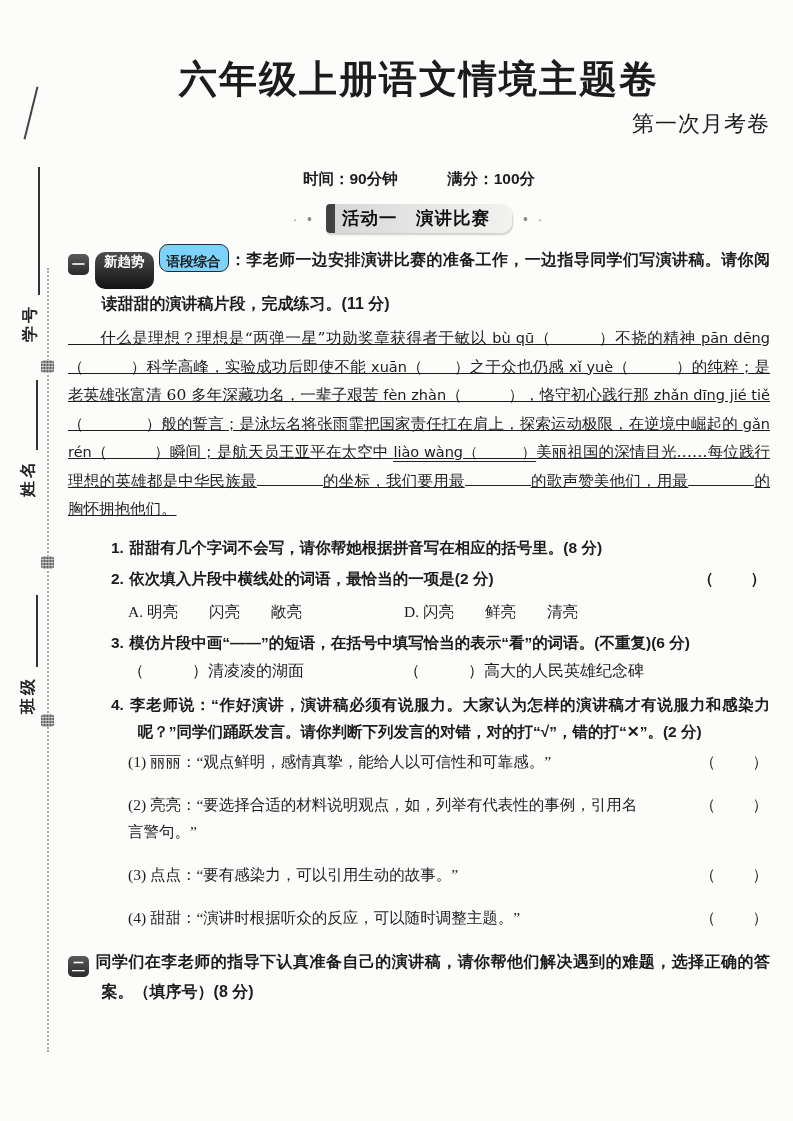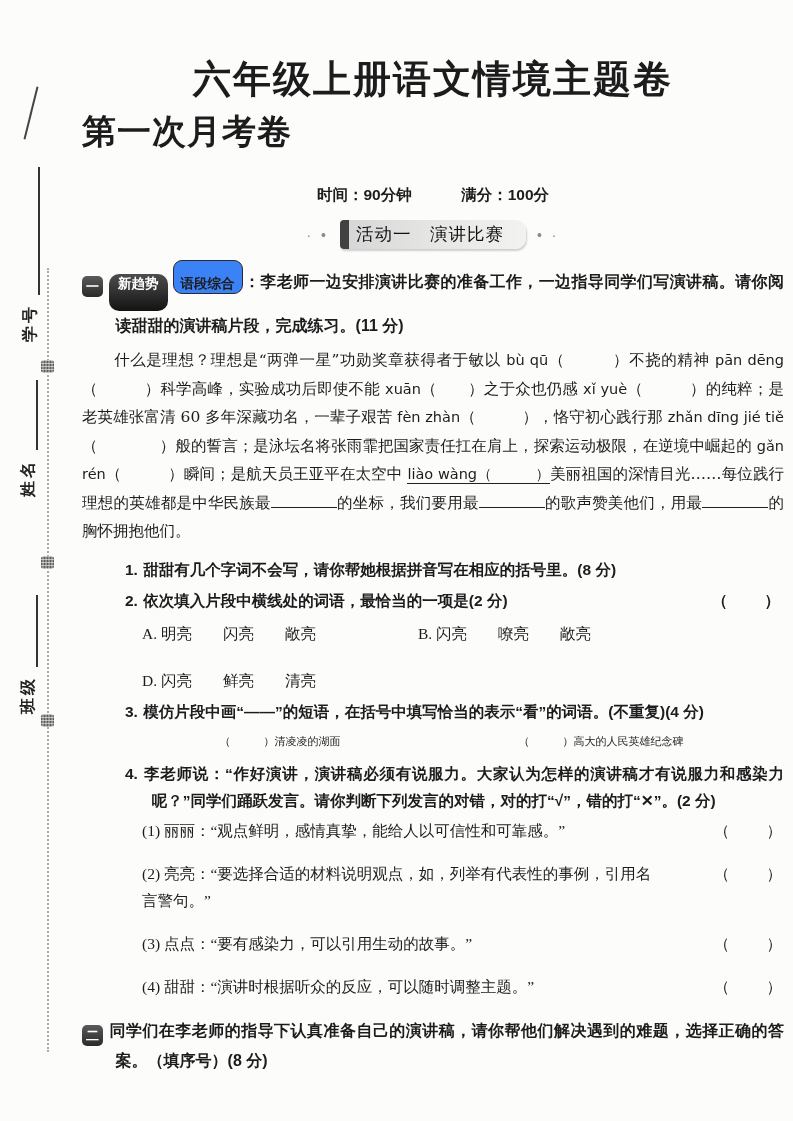--- a/index.html
+++ b/index.html
@@ -20,62 +20,62 @@
   .f-xingming{left:16px;top:497px;width:138px;}
   .f-banji{left:16px;top:714px;width:142px;}
   .dotline{position:absolute;left:47px;top:268px;height:784px;width:0;
     border-left:2px dotted #a9a9a9;}
   .stamp{position:absolute;left:41px;width:13px;height:13px;border-radius:3px;
     background:#909090;
     background-image:repeating-linear-gradient(0deg,rgba(255,255,255,.55) 0 1px,transparent 1px 3px),
                      repeating-linear-gradient(90deg,rgba(60,60,60,.6) 0 1px,transparent 1px 3px);}
   .st1{top:360px;} .st2{top:556px;} .st3{top:714px;}
   
-  .main{position:absolute;left:82px;top:0;width:702px;}
+  .main{position:absolute;left:68px;top:0;width:702px;}
   h1.title{margin:54px 0 0;text-align:center;font-size:38px;letter-spacing:2px;font-weight:800;}
-  h2.subtitle{margin:4px 0 0;text-align:left;font-size:34px;letter-spacing:1px;font-weight:700;}
+  h2.subtitle{margin:4px 0 0;text-align:right;font-size:22px;letter-spacing:1px;font-weight:400;}
   .info{margin:30px 0 0;text-align:center;font-size:15.5px;font-weight:bold;}
   .info .gap{display:inline-block;width:3.2em;}
   .intro{margin:24px 0 0;font-size:15.5px;font-weight:bold;line-height:27.5px;
     text-indent:2em;text-align:justify;}
   
   .banner-row{margin:14px 0 0;display:flex;align-items:center;justify-content:center;gap:11px;}
   .orn{color:#8a8a8a;font-size:14px;letter-spacing:3px;}
-  .ribbon{display:inline-block;padding:2px 22px 3px 16px;font-size:17.5px;font-weight:400;
+  .ribbon{display:inline-block;padding:2px 22px 3px 16px;font-size:17.5px;font-weight:700;
     letter-spacing:1px;color:#111;border-radius:4px 11px 11px 4px;
     background:linear-gradient(90deg,#424242 0px,#424242 9px,#d7d7d7 9px,#e7e7e6 55%,#f2f2f1 100%);
     box-shadow:1px 2px 2px rgba(0,0,0,.18);}
   
   .sec-head{margin:11px 0 0;font-size:16px;font-weight:bold;line-height:30px;
     padding-left:2.1em;text-indent:-2.1em;text-align:justify;}
   .sec-icon{display:inline-block;width:21px;height:21px;margin-right:6px;border-radius:5px;
     background:linear-gradient(180deg,#5a5a5a,#2a2a2a);color:#fff;text-align:center;
     line-height:21px;font-size:13px;font-weight:bold;text-indent:0;vertical-align:-4px;}
   .badge-dark{display:inline-block;margin-right:5px;padding:0 9px 18px;border-radius:10px;
     background:linear-gradient(180deg,#4d4d4d,#131313);color:#fff;font-size:13.5px;
     line-height:19px;text-indent:0;vertical-align:-1px;}
-  .badge-outline{display:inline-block;margin-right:1px;padding:14px 7px 1px;border-radius:9px;
-    border:1.5px solid #2b2b2b;background:#3b82f6;font-size:13.5px;line-height:17px;text-indent:0;
+  .badge-outline{display:inline-block;margin-right:1px;padding:8px 7px 1px;border-radius:9px;
+    border:1.5px solid #2b2b2b;background:#7dd3fc;font-size:13.5px;line-height:17px;text-indent:0;
     font-family:Liberation Sans, sans-serif;vertical-align:-1px;}
   
   .passage{margin:5px 0 8px;font-size:15.5px;line-height:28.5px;text-align:justify;
-    font-family:"DejaVu Serif","Liberation Serif",serif;}
+    font-family:"DejaVu Serif","Liberation Serif",serif;text-decoration:underline;}
   .passage .py,.passage .pyu{font-family:"DejaVu Sans",sans-serif;font-size:14.5px;}
   .passage .pyu{border-bottom:1.5px solid #222;padding-bottom:1px;}
   .passage .blank{display:inline-block;width:66px;height:14px;border-bottom:1.5px solid #222;}
   
   .q{position:relative;margin:4px 0 0 43px;font-size:15.5px;font-weight:bold;line-height:27.5px;
     padding-left:1.72em;text-indent:-1.72em;text-align:justify;}
   .q .qnum{margin-right:.35em;}
   .q.first{margin-top:10px;}
   .ansp{position:absolute;right:2px;top:0;font-weight:bold;letter-spacing:2px;}
   .opt-grid2{margin:5px 0 0 60px;display:grid;grid-template-columns:276px auto;
-    row-gap:20px;font-size:15.5px;line-height:27px;font-family:"Liberation Serif",serif;}
+    row-gap:6px;font-size:15.5px;line-height:27px;font-family:"Liberation Serif",serif;}
   .fill-grid{margin:3px 0 0 60px;display:grid;grid-template-columns:276px auto;
-    font-size:11px;line-height:27.5px;font-family:Liberation Sans, sans-serif;text-align:center;}
+    font-size:16px;line-height:27.5px;font-family:Liberation Mono, monospace;}
   .subitems{margin:2px 0 0 60px;}
   .sub{position:relative;margin-top:1px;padding-right:70px;font-size:15.5px;line-height:27.5px;
     font-family:"Liberation Serif",serif;}
   .sub .ansp{right:-58px;top:0;font-weight:normal;}
   .sub{margin-right:58px;}
 </style>
 </head>
 <body>
 
 <div class="sheet">
@@ -114,25 +114,24 @@
     <p class="sec-head"><span class="sec-icon">一</span><span class="badge-dark">新趋势</span><span class="badge-outline">语段综合</span><span>：李老师一边安排演讲比赛的准备工作，一边指导同学们写演讲稿。请你阅读甜甜的演讲稿片段，完成练习。(11 分)</span></p>
 
     <p class="passage"><span class="t">　　什么是理想？理想是“两弹一星”功勋奖章获得者于敏以 </span><span class="py">bù qū</span><span class="t">（　　　）不挠的精神 </span><span class="py">pān dēng</span><span class="t">（　　　）科学高峰，实验成功后即使不能 </span><span class="py">xuān</span><span class="t">（　　）之于众也仍感 </span><span class="py">xǐ yuè</span><span class="t">（　　　）的纯粹；是老英雄张富清 60 多年深藏功名，一辈子艰苦 </span><span class="py">fèn zhàn</span><span class="t">（　　　），恪守初心践行那 </span><span class="py">zhǎn dīng jié tiě</span><span class="t">（　　　　）般的誓言；是泳坛名将张雨霏把国家责任扛在肩上，探索运动极限，在逆境中崛起的 </span><span class="py">gǎn rén</span><span class="t">（　　　）瞬间；是航天员王亚平在太空中 </span><span class="pyu">liào wàng（　　　）</span><span class="t">美丽祖国的深情目光……每位践行理想的英雄都是中华民族最</span><span class="blank"></span><span class="t">的坐标，我们要用最</span><span class="blank"></span><span class="t">的歌声赞美他们，用最</span><span class="blank"></span><span class="t">的胸怀拥抱他们。</span></p>
 
     <p class="q first"><span class="qnum">1.</span><span>甜甜有几个字词不会写，请你帮她根据拼音写在相应的括号里。(8 分)</span></p>
 
     <p class="q"><span class="qnum">2.</span><span>依次填入片段中横线处的词语，最恰当的一项是(2 分)</span><span class="ansp">（　　）</span></p>
 
     <div class="opt-grid2">
       <span>A. 明亮　　闪亮　　敞亮</span>
-      <span>B. 闪亮　　嘹亮　　敞亮</span>
       <span>D. 闪亮　　鲜亮　　清亮</span>
     </div>
 
-    <p class="q"><span class="qnum">3.</span><span>模仿片段中画“——”的短语，在括号中填写恰当的表示“看”的词语。(不重复)(4 分)</span></p>
+    <p class="q"><span class="qnum">3.</span><span>模仿片段中画“——”的短语，在括号中填写恰当的表示“看”的词语。(不重复)(6 分)</span></p>
 
     <div class="fill-grid">
       <span>（　　　）清凌凌的湖面</span>
       <span>（　　　）高大的人民英雄纪念碑</span>
     </div>
 
     <p class="q"><span class="qnum">4.</span><span>李老师说：“作好演讲，演讲稿必须有说服力。大家认为怎样的演讲稿才有说服力和感染力呢？”同学们踊跃发言。请你判断下列发言的对错，对的打“√”，错的打“✕”。(2 分)</span></p>
 
     <div class="subitems">
       <p class="sub"><span>(1) 丽丽：“观点鲜明，感情真挚，能给人以可信性和可靠感。”</span><span class="ansp">（　　）</span></p>

